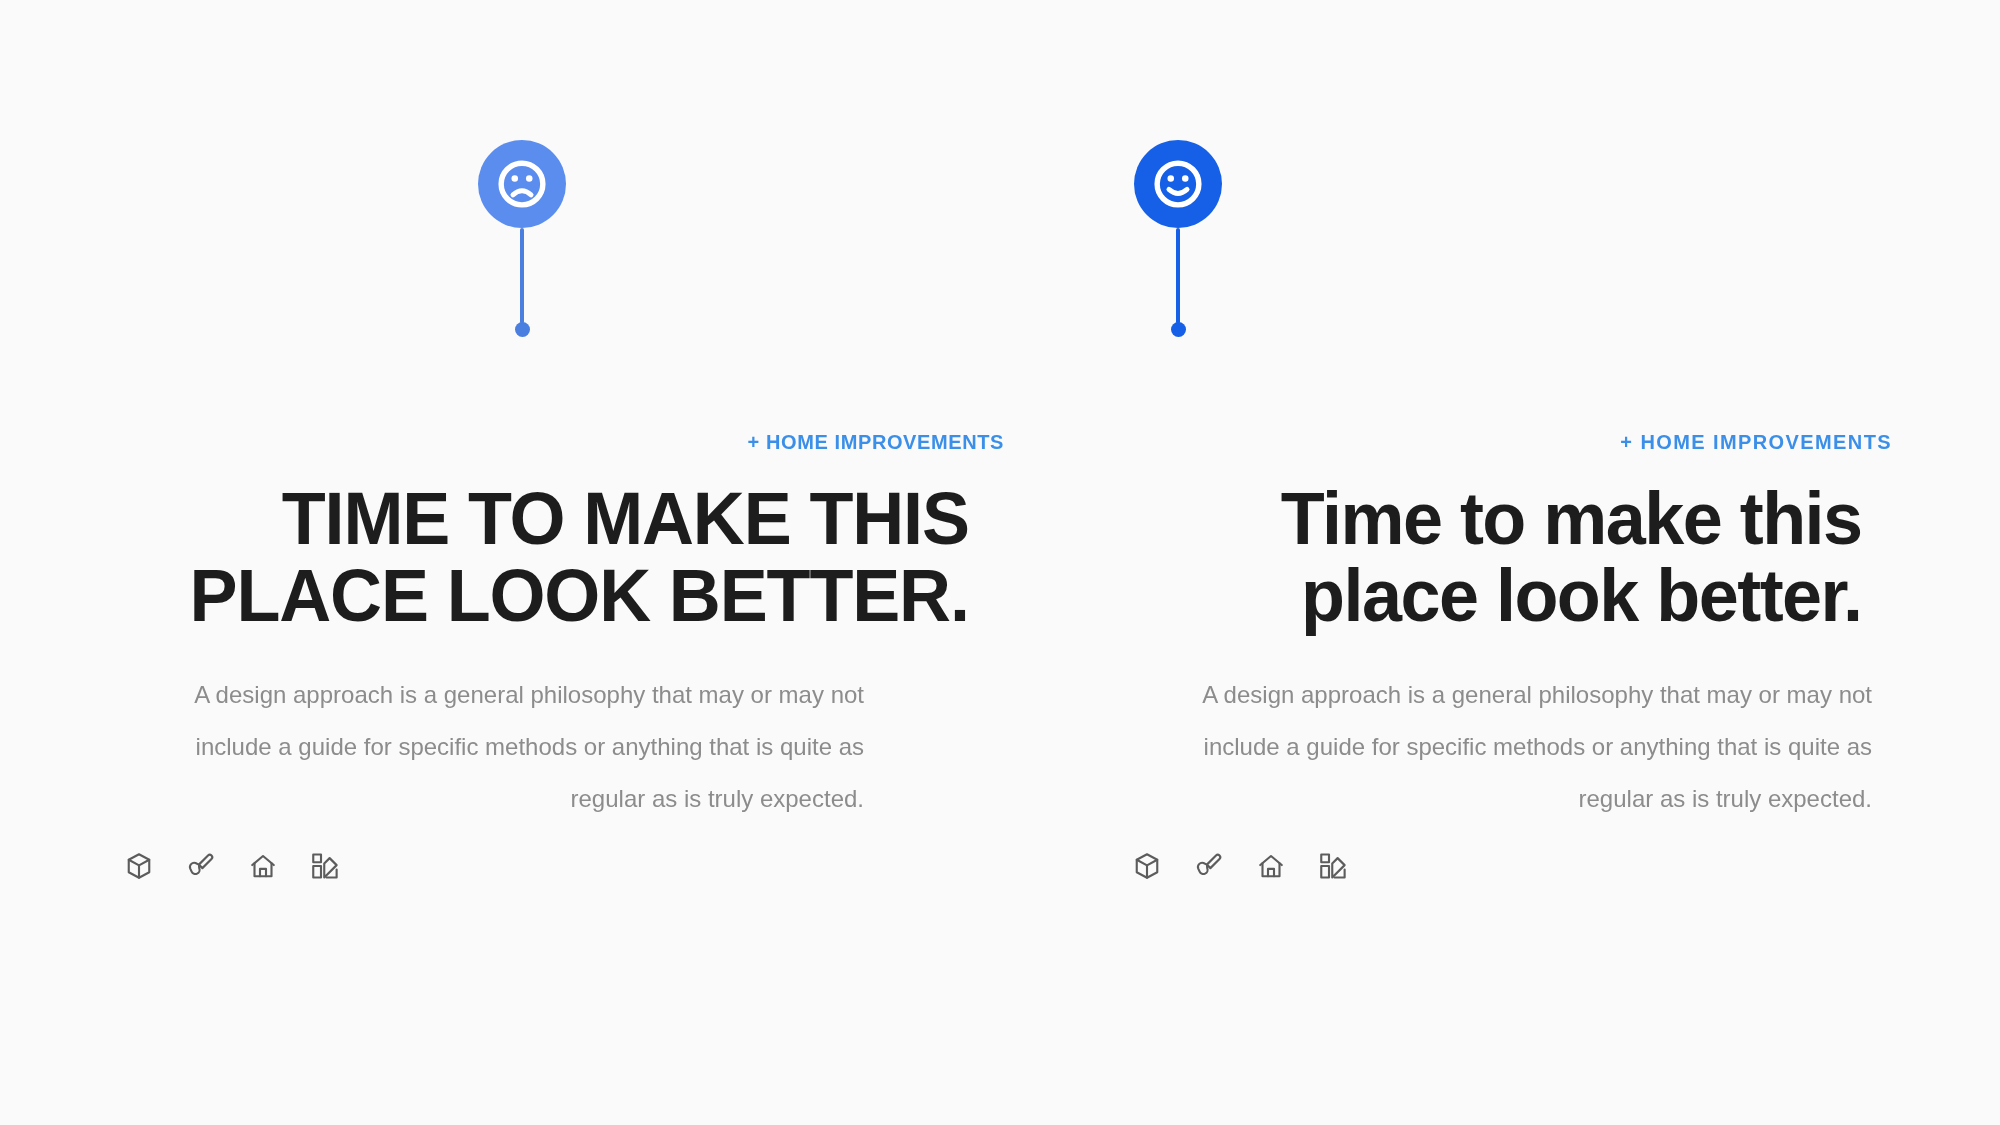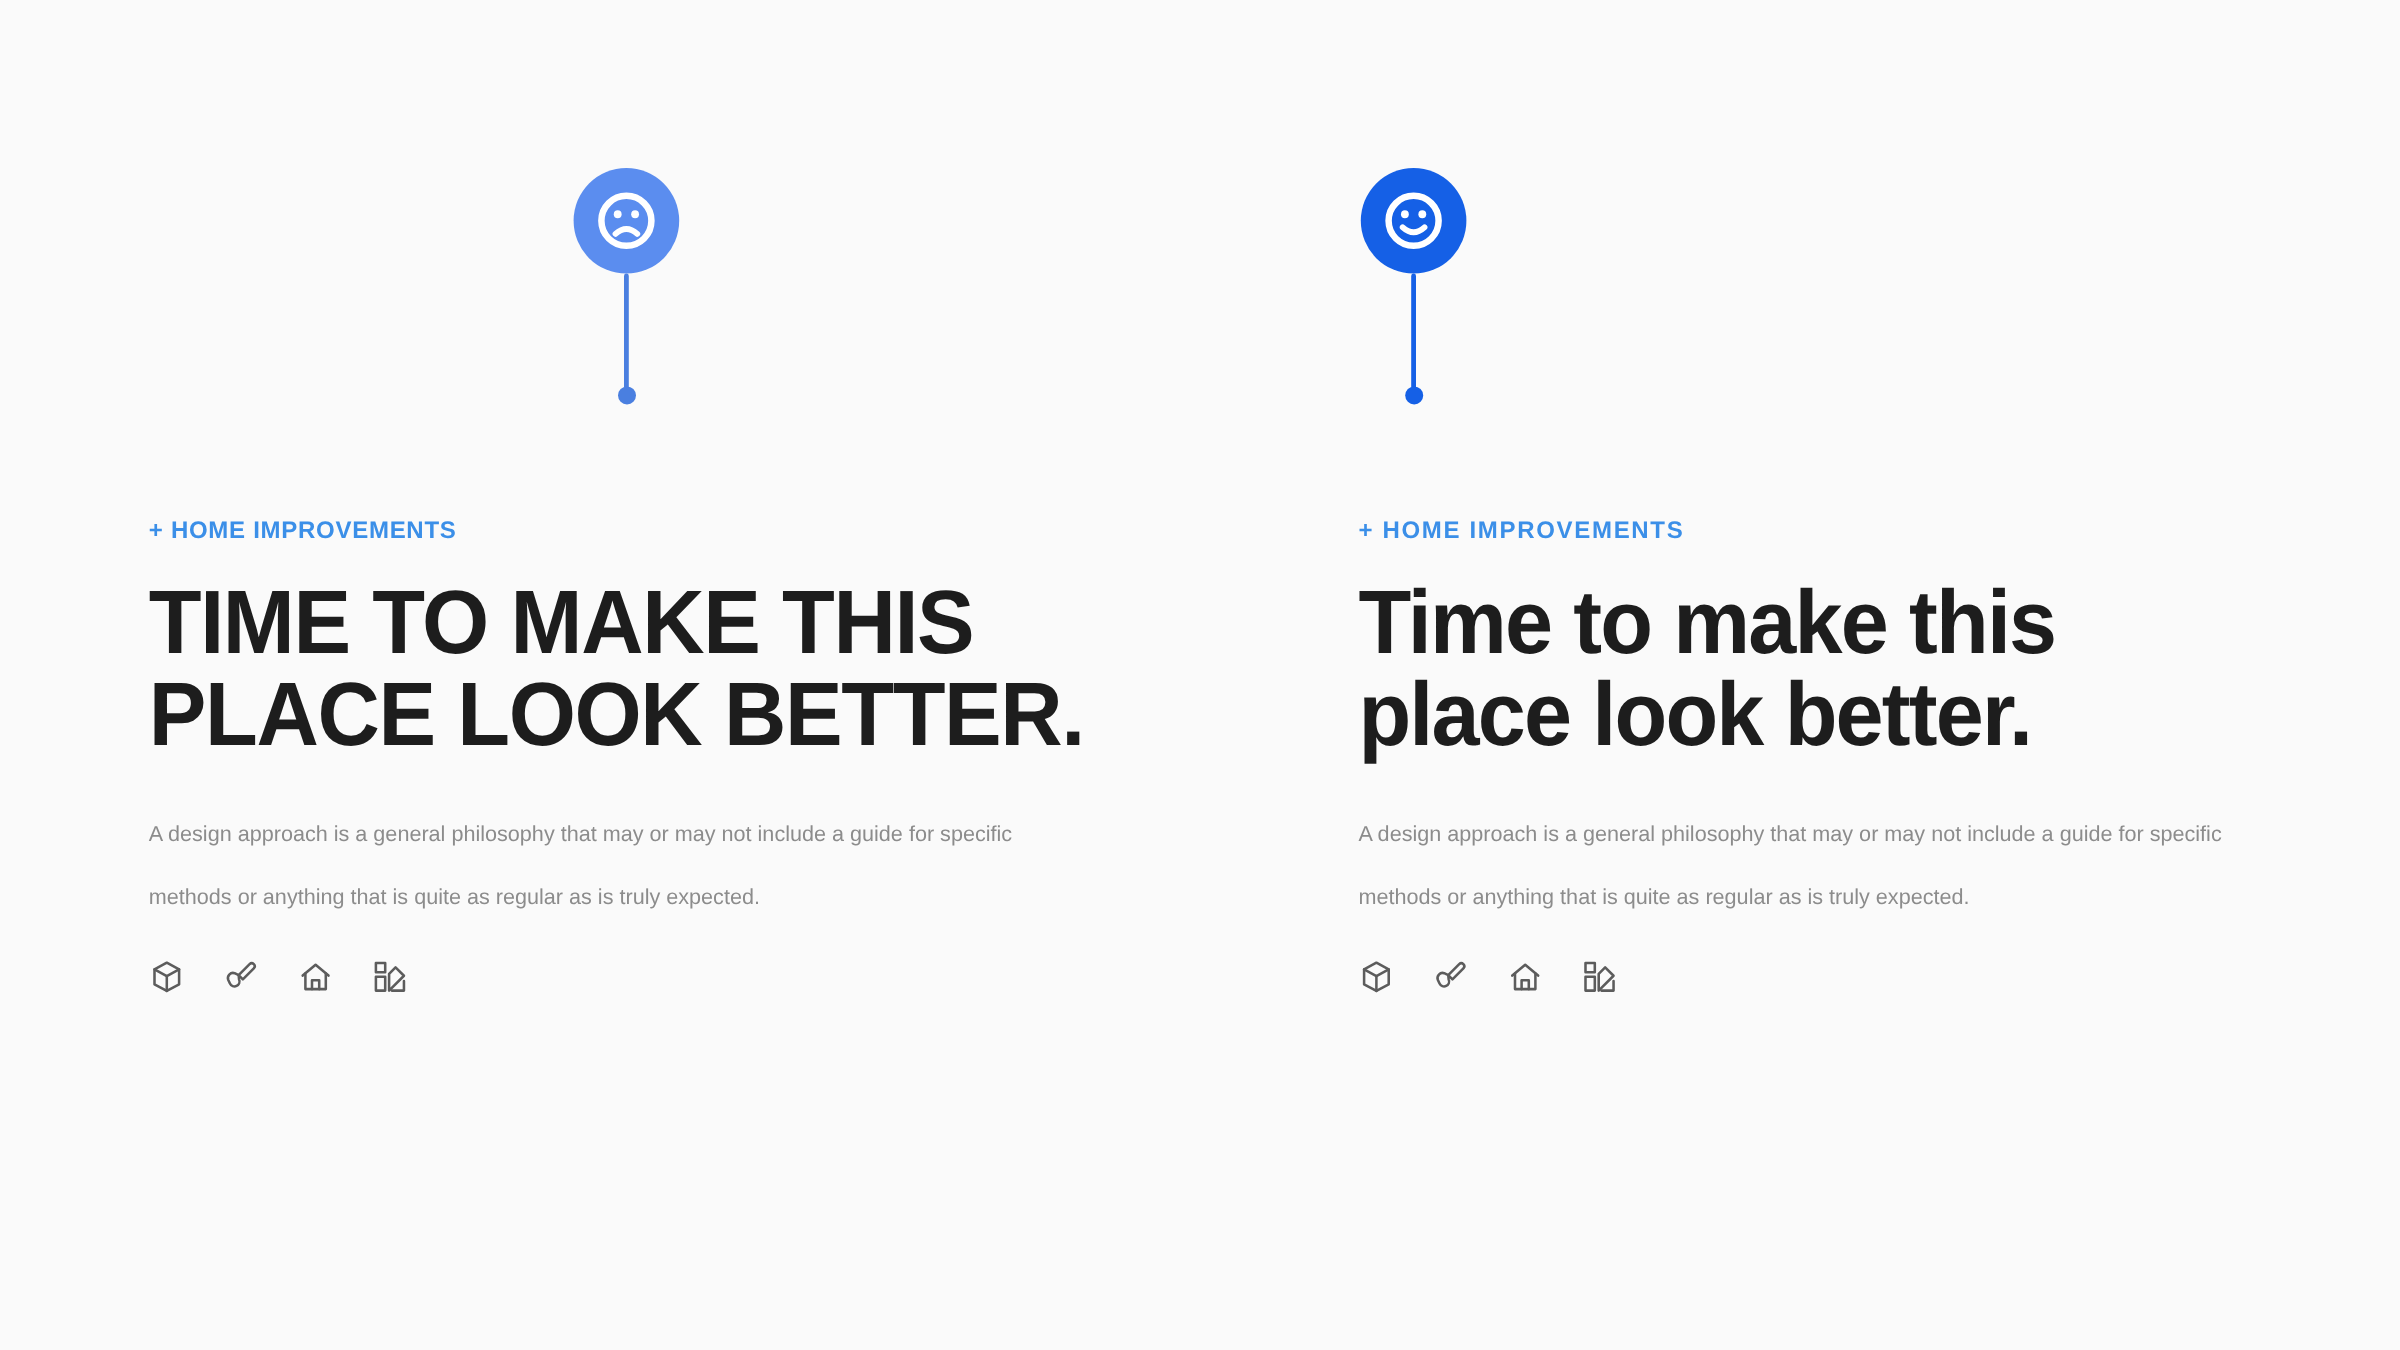--- a/index.html
+++ b/index.html
@@ -8,20 +8,21 @@
     width:2000px; height:1125px;
     background:#fafafa;
     font-family:"Liberation Sans", sans-serif;
     -webkit-font-smoothing:antialiased;
     overflow:hidden;
   }
   .stage {
     position:relative;
     width:2000px; height:1125px;
     background:#fafafa;
+    text-align:right;
   }
 
   
   .column {
     position:absolute;
     top:0;
     width:1000px;
     height:1125px;
   }
   .column.left  { left:0; }
@@ -95,21 +96,21 @@
   }
   .headline.sentence {
     font-size:75px;
     letter-spacing:-1.6px;
     font-stretch:condensed;
     transform:scaleX(0.96);
     transform-origin:left center;
   }
 
   .body-copy {
-    font-size:18px;
+    font-size:24px;
     line-height:52px;
     color:#8c8c8c;
     font-weight:400;
     max-width:740px;
     margin-bottom:26px;
   }
 
   
   .icon-row {
     display:flex;

